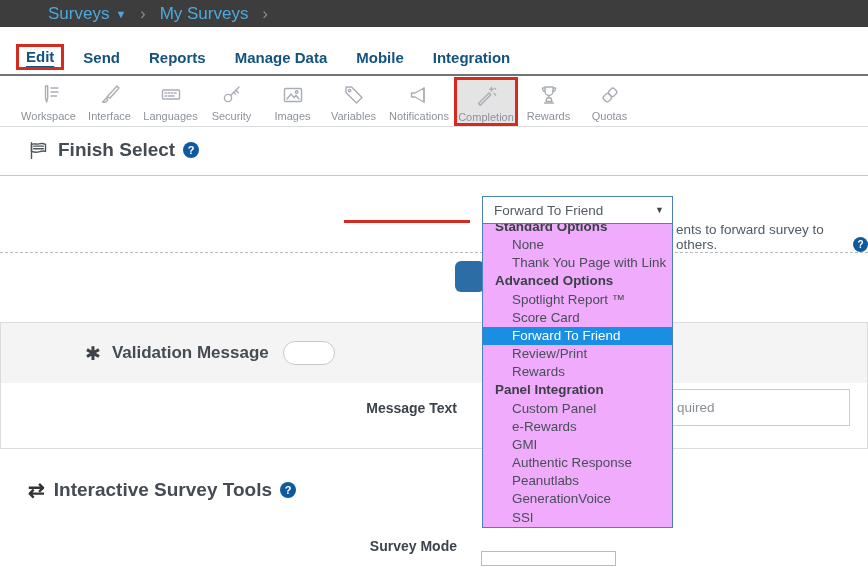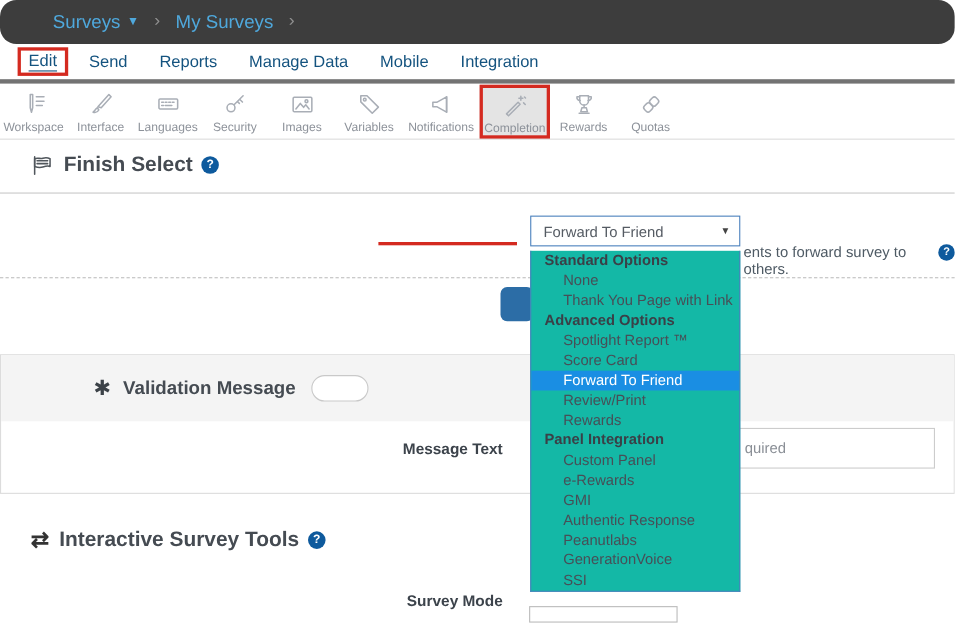--- a/index.html
+++ b/index.html
@@ -10,36 +10,36 @@
     --select-border:#4a80bd; --selected-bg:#1a8ee3;
     --toggle-on:#4187bf; --button-blue:#2c6da6;
     --body-text:#474f57; --label-dark:#3c434b;
   }
   *{box-sizing:border-box;margin:0;padding:0;}
   body{margin:0;background:#fff;}
   .page{position:relative;width:868px;height:567px;overflow:hidden;background:#fff;
         font-family:"Liberation Sans",sans-serif;}
 
   
-  .topbar{position:absolute;left:0;top:0;width:868px;height:40px;background:var(--topbar-bg);
-          display:flex;align-items:center;padding-left:48px;border-radius:15px;}
+  .topbar{position:absolute;left:0;top:0;width:868px;height:27px;background:var(--topbar-bg);
+          display:flex;align-items:center;padding-left:48px;}
   .crumb{color:var(--crumb);font-size:17px;cursor:pointer;}
   .crumb-caret{color:var(--crumb);font-size:11px;margin-left:6px;}
   .crumb-sep{color:var(--crumb-sep);font-size:16px;margin:0 14px;}
 
   
   .menubar{position:absolute;left:0;top:40px;width:868px;height:36px;background:#fff;
-           border-bottom:4px solid #737373;display:flex;align-items:center;padding-left:16px;}
+           border-bottom:2px solid #737373;display:flex;align-items:center;padding-left:16px;font-weight:bold;}
   .menu-item{color:var(--menu-text);font-size:15px;margin-right:29px;cursor:pointer;white-space:nowrap;}
   .menu-item.active{text-decoration:underline;text-underline-offset:4px;margin-right:0;}
   .red-box{border:3px solid var(--red);padding:1px 7px;margin-right:19px;display:inline-block;}
 
   
   .toolbar{position:absolute;left:0;top:77px;width:868px;height:50px;background:#fff;
-           border-bottom:1px solid #dcdcdc;display:flex;align-items:stretch;}
+           border-bottom:1px solid #dcdcdc;display:flex;align-items:stretch;padding-left:18px;}
   .tool{width:61px;display:flex;flex-direction:column;align-items:center;justify-content:flex-start;
         padding-top:5px;cursor:pointer;}
   .tool.wide{width:70px;}
   .tool-icon{height:26px;display:flex;align-items:center;justify-content:center;}
   .tool-icon svg{stroke:var(--icon-gray);fill:none;stroke-width:1.4;stroke-linecap:round;stroke-linejoin:round;}
   .tool-label{font-size:11px;color:var(--label-gray);margin-top:2px;white-space:nowrap;}
   .tool.highlighted{background:#e4e4e4;border:3px solid var(--red);width:64px;padding-top:3px;}
 
   
   .section-heading{position:absolute;display:flex;align-items:center;}
@@ -54,31 +54,31 @@
   .form-label{position:absolute;left:200px;width:257px;text-align:right;
               font-size:14px;font-weight:bold;color:var(--label-dark);}
   .red-underline{position:absolute;left:344px;top:220px;width:126px;height:3px;background:var(--red);z-index:30;}
 
   
   .select-box{position:absolute;left:482px;top:196px;width:191px;height:28px;background:#fff;
               border:1px solid var(--select-border);z-index:30;display:flex;align-items:center;
               padding:0 8px 0 11px;cursor:pointer;}
   .select-value{font-size:13.5px;color:#555b63;flex:1;}
   .select-arrow{font-size:9px;color:#444;}
-  .dropdown{position:absolute;left:482px;top:228px;width:191px;background:#14b8a6;
+  .dropdown{position:absolute;left:482px;top:218px;width:191px;background:#f0abfc;
             border:1px solid var(--select-border);border-top:none;z-index:25;}
   .dd-item{height:18.17px;line-height:18.17px;font-size:13.4px;color:var(--body-text);
            white-space:nowrap;overflow:hidden;cursor:pointer;}
   .dd-item.group{font-weight:bold;padding-left:12px;color:#3a4047;}
   .dd-item.option{padding-left:29px;}
   .dd-item.selected{background:var(--selected-bg);color:#fff;}
 
   
   .note{position:absolute;left:676px;top:222px;font-size:13.5px;color:#4e5a64;
-        display:flex;align-items:flex-start;z-index:2;}
+        display:flex;align-items:flex-end;z-index:2;}
   .dashed{position:absolute;left:0;top:252px;width:868px;border-top:1px dashed #b9b9b9;z-index:1;}
   .hidden-button{position:absolute;left:455px;top:261px;width:30px;height:31px;background:var(--button-blue);
                  border-radius:6px;z-index:5;cursor:pointer;}
 
   
   .validation{position:absolute;left:0;top:322px;width:868px;height:127px;background:#fff;
               border:1px solid #dcdcdc;z-index:1;}
   .validation-head{height:60px;background:#f4f4f4;display:flex;align-items:center;padding-left:84px;}
   .asterisk{font-size:19px;color:#3c4248;margin-right:11px;}
   .validation-title{font-size:17px;font-weight:bold;color:var(--heading);}

